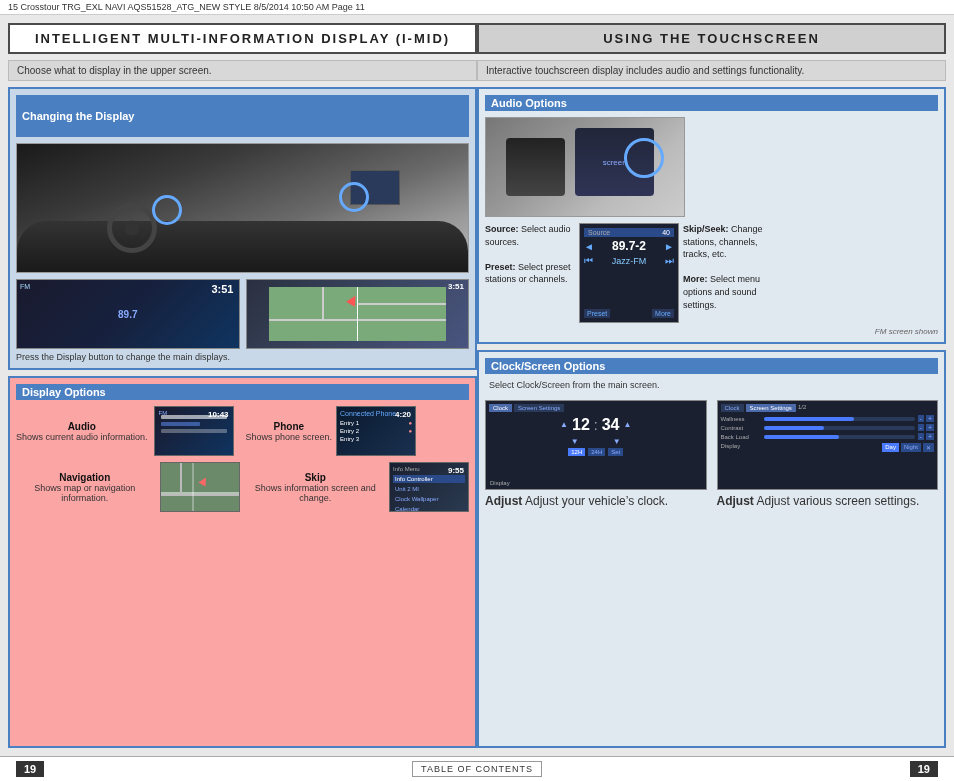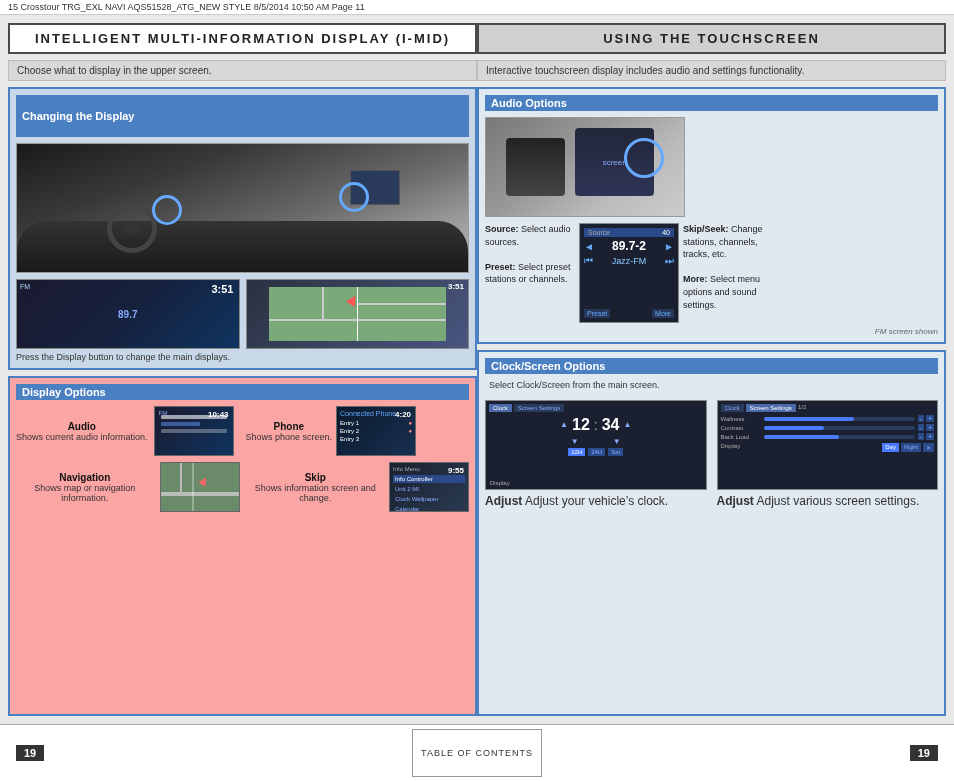--- a/index.html
+++ b/index.html
@@ -580,21 +580,21 @@
       font-size: 11px;
       font-weight: bold;
       padding: 2px 8px;
     }
 
     .toc-link {
       font-size: 9px;
       color: #333;
       letter-spacing: 1px;
       border: 1px solid #999;
-      padding: 18px 8px;
+      padding: 2px 8px;
     }
 
     .left-annotation {
       font-size: 9px;
       color: #222;
       line-height: 1.4;
       width: 90px;
     }
 
     .right-annotation {

